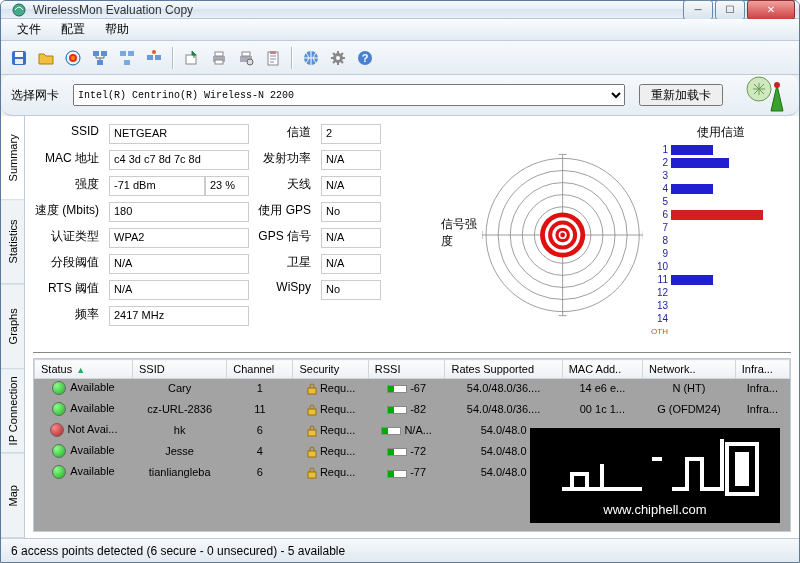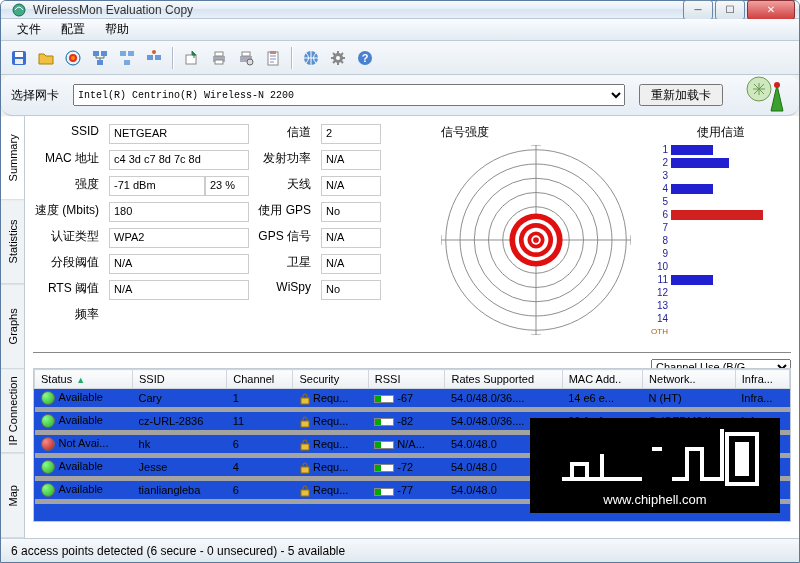--- a/index.html
+++ b/index.html
@@ -23,36 +23,36 @@
 .big-icon { width: 44px; height: 40px; margin-left: 8px; }
 .content { flex: 1; display: flex; }
 .vtabs { width: 24px; display: flex; flex-direction: column; background: #ecf0f4; border-right: 1px solid #c0cbd6; }
 .vtab { flex: 1; writing-mode: vertical-rl; transform: rotate(180deg); font-size: 11px; display: flex; align-items: center; justify-content: center; border-top: 1px solid #c0cbd6; cursor: default; background: #f0f3f6; }
 .vtab.active { background: #fff; }
 .panel { flex: 1; background: #fff; display: flex; flex-direction: column; padding: 4px; overflow: hidden; }
 .upper { display: flex; gap: 8px; padding: 4px; height: 230px; }
 .info-grid { width: 400px; display: grid; grid-template-columns: 70px 140px 60px 60px; gap: 4px 6px; font-size: 12px; align-content: start; row-gap: 6px; font-family: "Courier New", monospace; }
 .info-grid .lbl { text-align: right; padding-right: 4px; font-family: "Microsoft YaHei", sans-serif; }
 .info-grid .val { background: #fff; border: 1px solid #ccc; padding: 2px 4px; height: 20px; font-size: 11px; white-space: nowrap; overflow: hidden; }
-.radar-box { flex: 1; display: flex; flex-direction: column; }
+.radar-box { flex: 1; display: flex; flex-direction: row; align-items: center; }
 .radar-title { font-size: 12px; margin-bottom: 4px; }
 .radar { width: 190px; height: 190px; position: relative; }
 .radar svg { width: 100%; height: 100%; }
 .channel-box { width: 140px; }
 .channel-title { font-size: 12px; text-align: center; margin-bottom: 2px; }
 .channel-list { font-size: 10px; }
 .channel-row { display: flex; align-items: center; height: 13px; }
 .channel-row .num { width: 20px; text-align: right; color: #229; padding-right: 3px; }
 .channel-row .bar { height: 10px; }
 .channel-select { width: 100%; font-size: 11px; margin-top: 21px; }
 .divider { height: 2px; border-top: 1px solid #888; border-bottom: 1px solid #fff; margin: 2px 4px; }
-.table-wrap { flex: 1; overflow: hidden; margin: 12px 4px; border: 1px solid #c0cbd6; background: #1d4ed8; position: relative; }
+.table-wrap { flex: 1; overflow: hidden; margin: 2px 4px; border: 1px solid #c0cbd6; background: #a3a3a3; position: relative; }
 .data-table { width: 100%; border-collapse: collapse; font-size: 11px; font-family: "Courier New", monospace; }
 .data-table th { background: linear-gradient(#fdfdfe,#ecf0f4); border: 1px solid #d0d6dc; padding: 3px 6px; text-align: left; font-weight: normal; position: sticky; top: 0; white-space: nowrap; }
-.data-table td { padding: 2px 6px; border-bottom: 5px solid #a3a3a3; white-space: nowrap; }
+.data-table td { padding: 2px 6px; border-bottom: 3px solid #a3a3a3; white-space: nowrap; text-align: center; }
 .data-table th .sort-arrow { color: #2a6; font-size: 9px; margin-left: 4px; }
 .status-dot { width: 14px; height: 14px; border-radius: 50%; display: inline-block; vertical-align: middle; margin-right: 4px; border: 1px solid #666; }
 .status-dot.green { background: radial-gradient(circle at 30% 30%, #8f8, #2a2); }
 .status-dot.red { background: radial-gradient(circle at 30% 30%, #f88, #a22); }
 .status-dot.blue { background: radial-gradient(circle at 30% 30%, #8cf, #26a); }
 .lock-icon { display: inline-block; width: 12px; height: 12px; vertical-align: middle; margin-right: 2px; }
 .rssi-bar { display: inline-block; width: 20px; height: 8px; border: 1px solid #888; background: #fff; vertical-align: middle; margin-right: 3px; position: relative; }
 .rssi-bar .fill { position: absolute; left: 0; top: 0; bottom: 0; background: #0a0; }
 .statusbar { height: 24px; background: linear-gradient(#f6f9fc,#e0e8ef); border-top: 1px solid #c0cbd6; font-size: 12px; display: flex; align-items: center; padding: 0 10px; }
 .watermark { position: absolute; right: 10px; bottom: 8px; width: 250px; height: 95px; background: #000; color: #fff; font-family: Arial, sans-serif; display: flex; align-items: flex-end; justify-content: center; padding-bottom: 6px; font-size: 13px; z-index: 50; }
@@ -229,20 +229,21 @@
           <span class="val">N/A</span>
           <span class="lbl">卫星</span>
           <span class="val">N/A</span>
 
           <span class="lbl">RTS 阈值</span>
           <span class="val">N/A</span>
           <span class="lbl">WiSpy</span>
           <span class="val">No</span>
 
           <span class="lbl">频率</span>
+          <span class="val">2417 MHz</span>
           <span></span>
             <span></span>
         </div>
 
         <div class="radar-box">
           <div class="radar-title">信号强度</div>
           <div class="radar">
             <svg viewBox="0 0 200 200">
               <g stroke="#888" fill="none" stroke-width="1">
                 <circle cx="100" cy="100" r="95"></circle>

